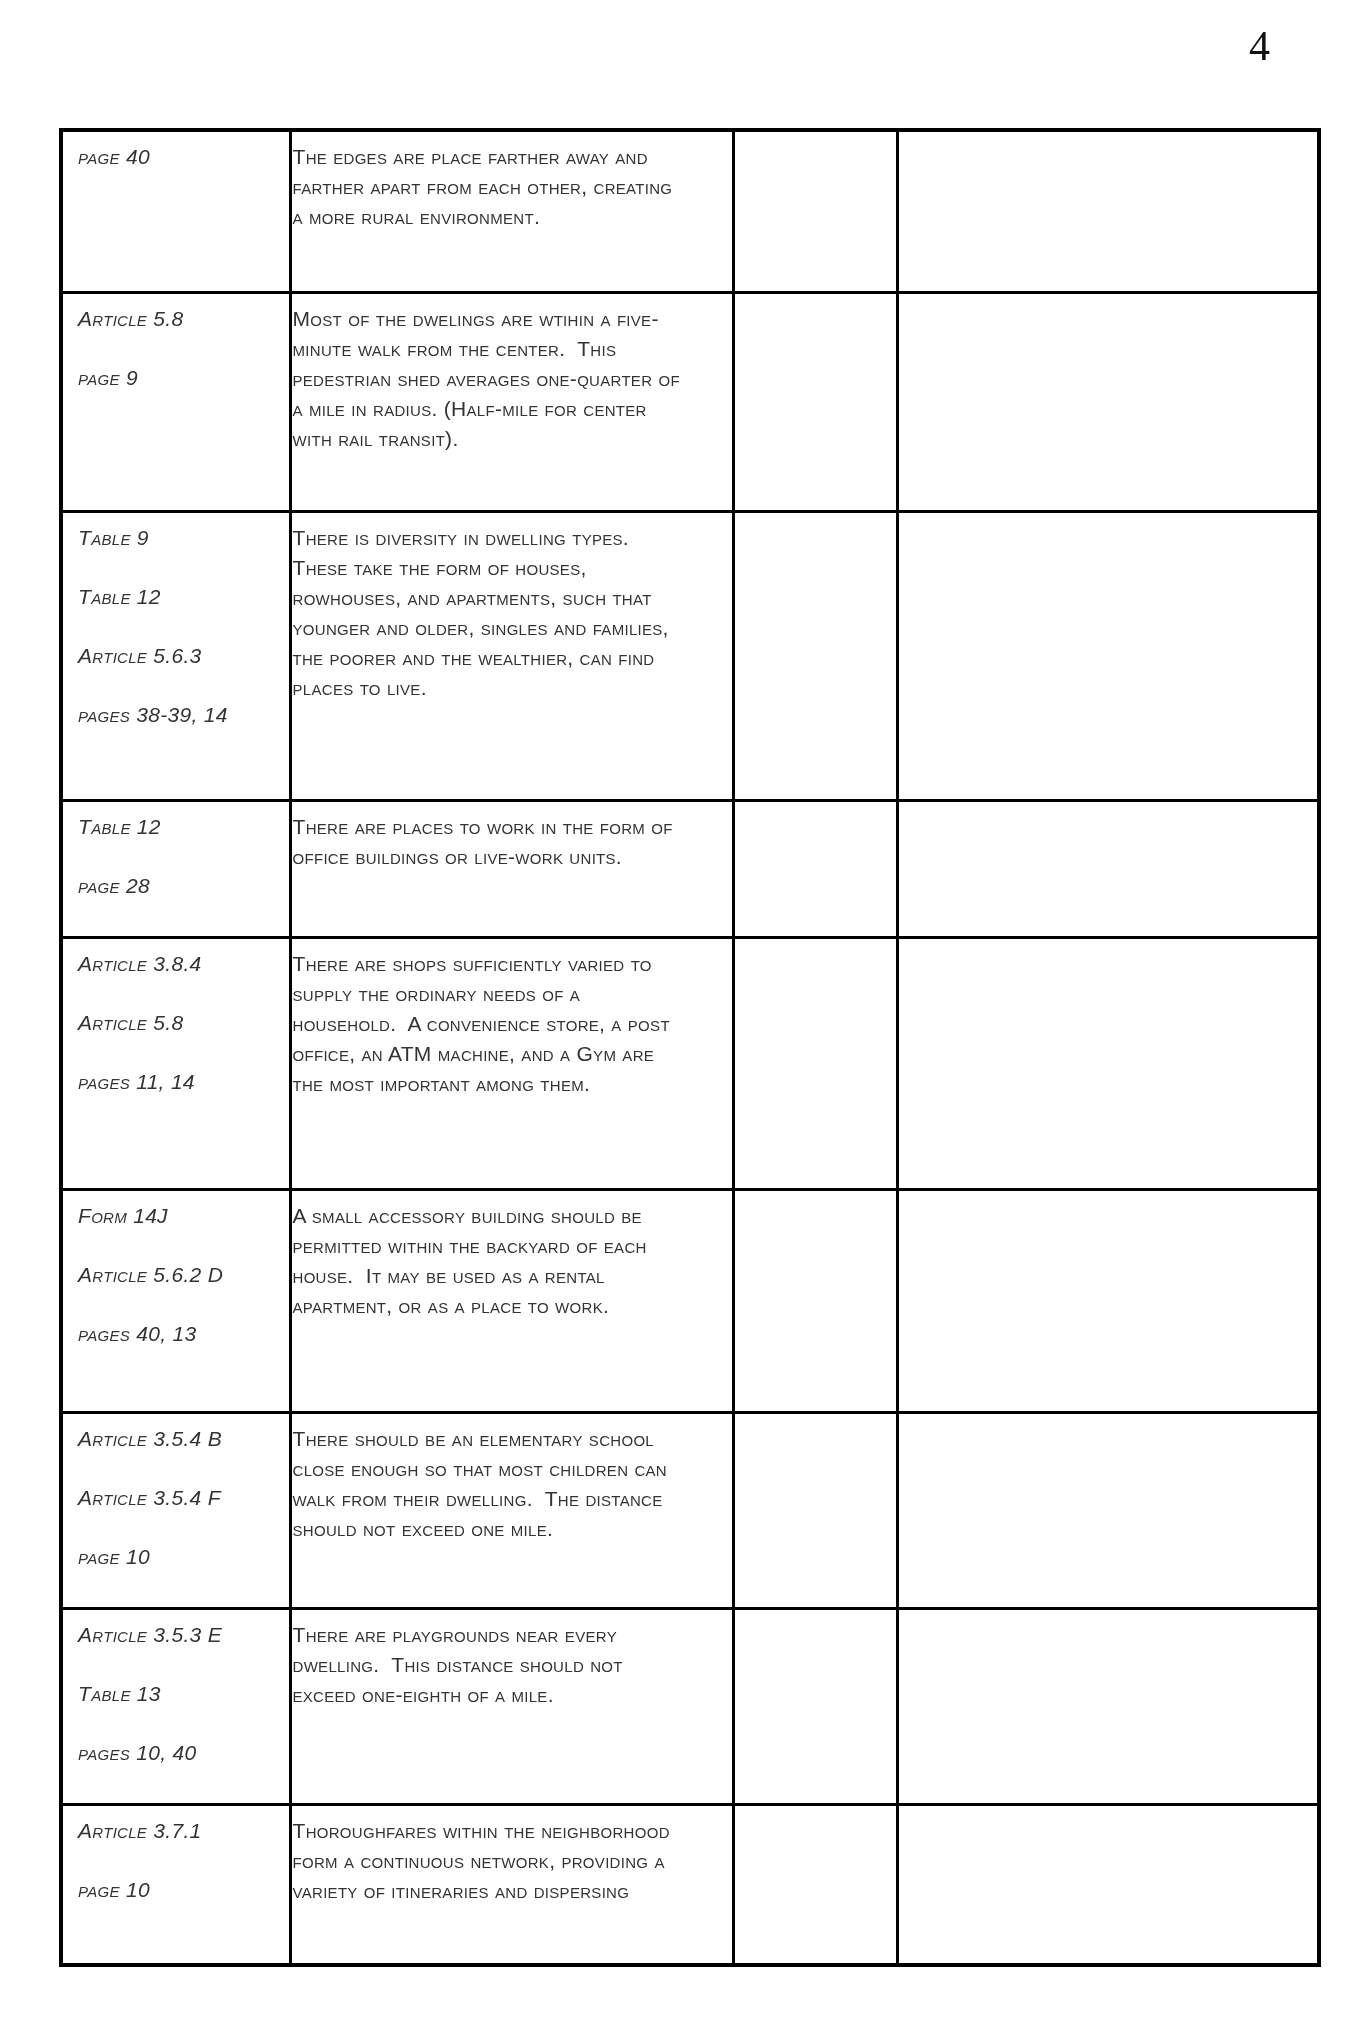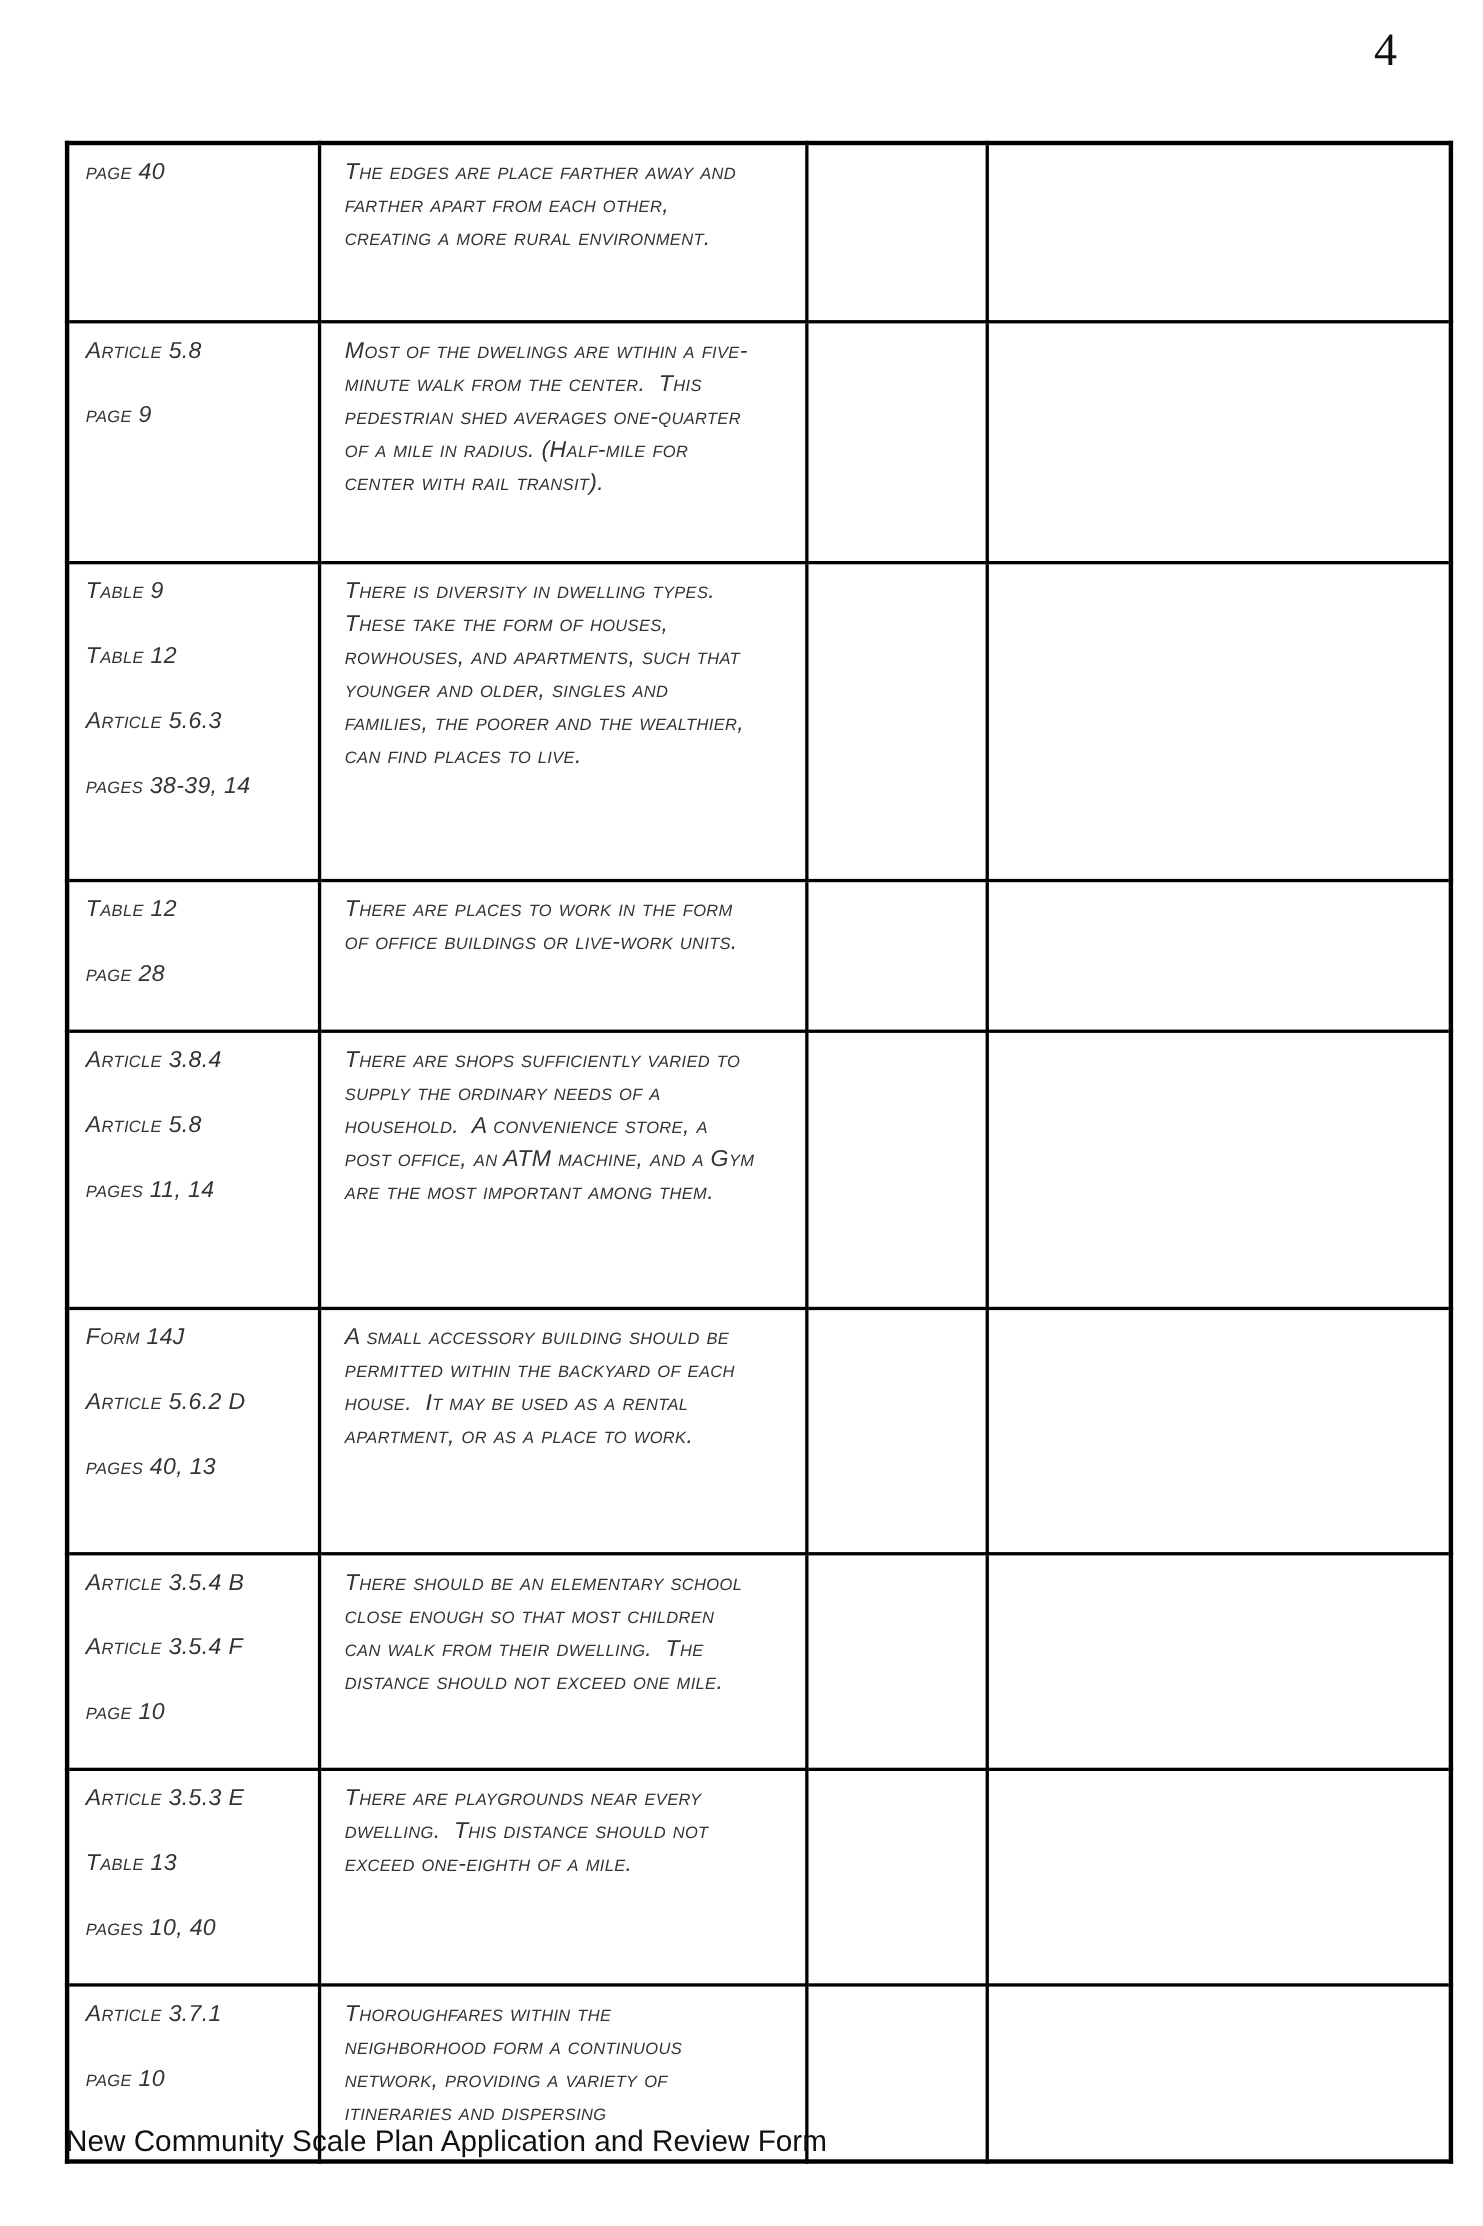--- a/index.html
+++ b/index.html
@@ -18,21 +18,21 @@
     border:4px solid #000;
   }
   table.review td{
     border:3px solid #000;
     vertical-align:top;
     font-variant:small-caps;
     font-size:21px;line-height:30px;letter-spacing:.3px;color:#333;
   }
   td.c-refs{padding:10px 8px 6px 15px;}
   td.c-refs p{margin:0 0 29px 0;font-style:italic;}
-  td.c-desc{padding:10px 44px 6px 22px;font-style:italic;}
+  td.c-desc{padding:10px 44px 6px 1px;}
   td.c-desc p{margin:0;white-space:pre-wrap;}
   td.c-blank1,td.c-blank2{padding:0;}
   .footer{
     position:absolute;left:60px;top:1930px;
     font-size:27px;line-height:33px;color:#111;
   }
   .footer div{white-space:pre-wrap;}
 </style>
 </head>
 <body>
@@ -148,14 +148,13 @@
         <td class="c-desc">
           <p>Thoroughfares within the neighborhood form a continuous network, providing a variety of itineraries and dispersing</p>
         </td>
         <td class="c-blank1"></td>
         <td class="c-blank2"></td>
       </tr>
     </tbody>
 </table>
 
 <div class="footer">
-  <div>New Community Scale Plan Application and Review Form</div>
 </div>
 
 </body></html>

